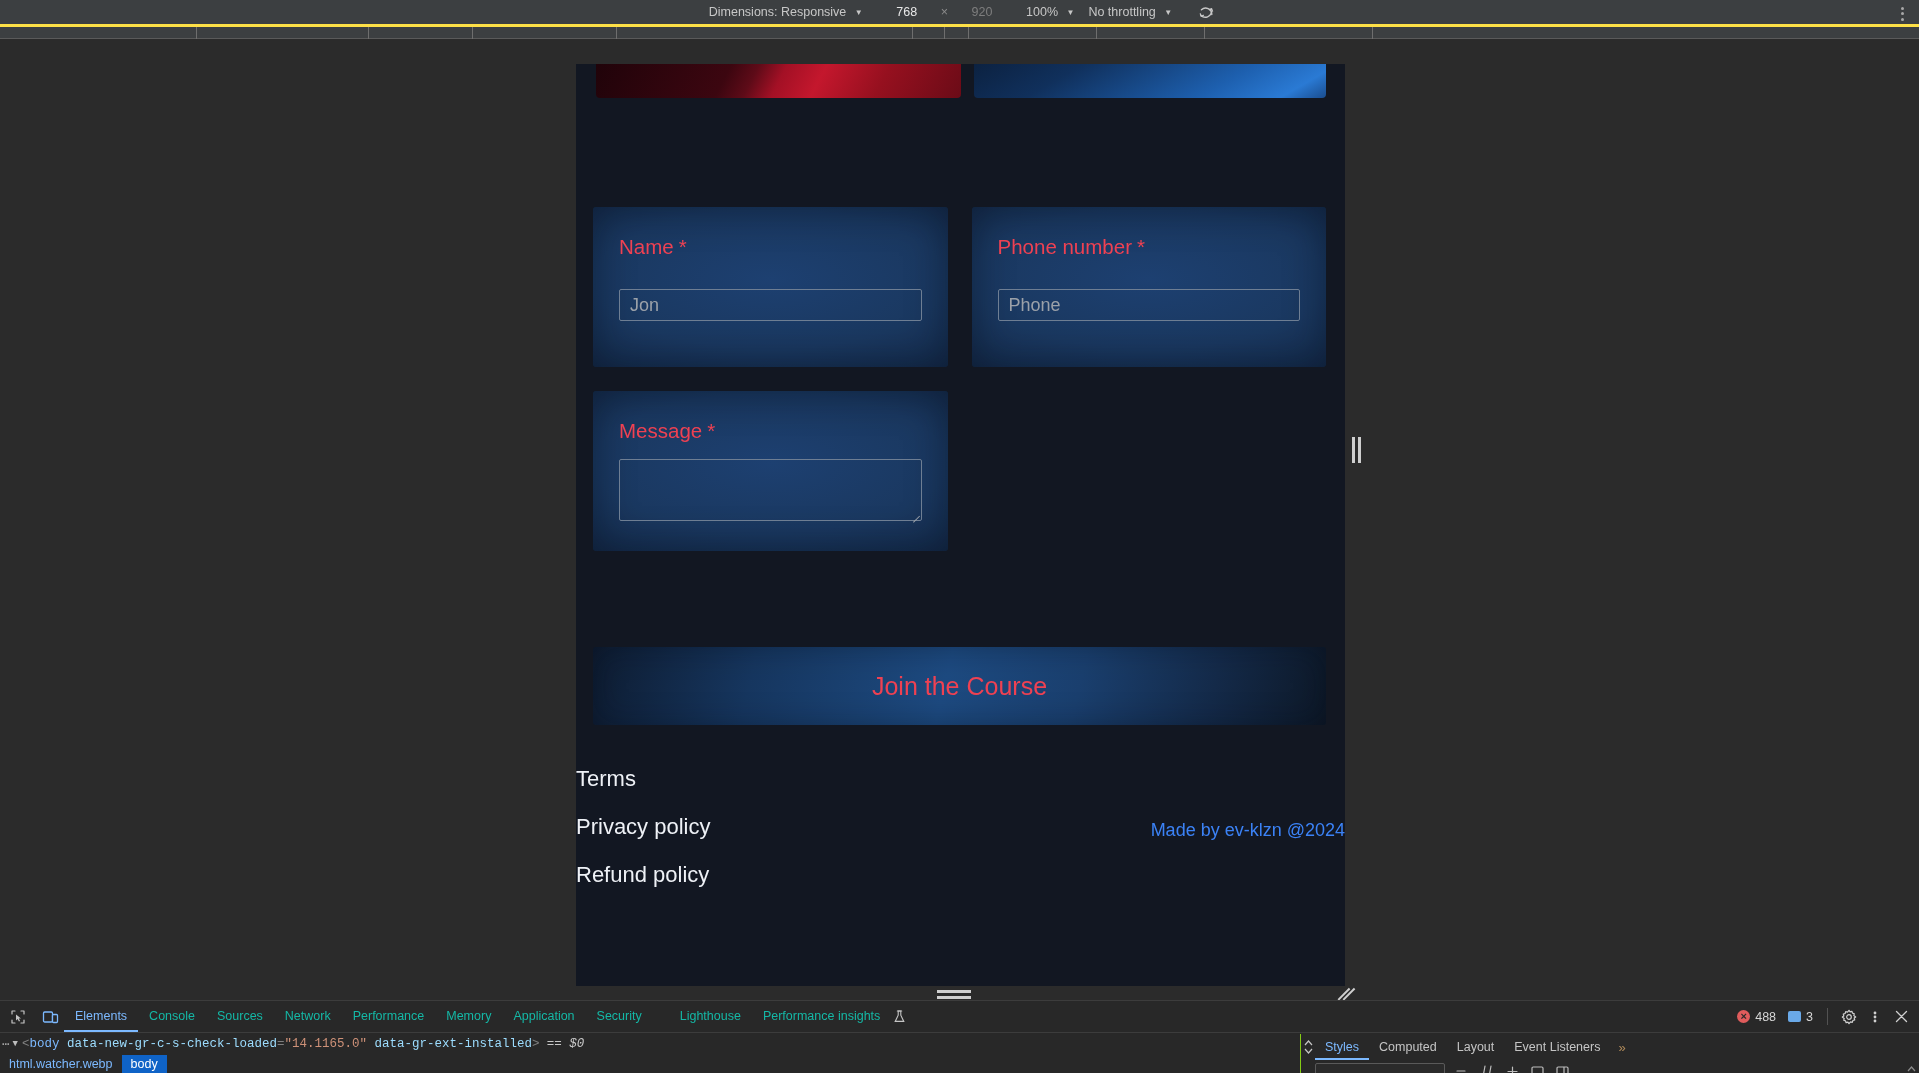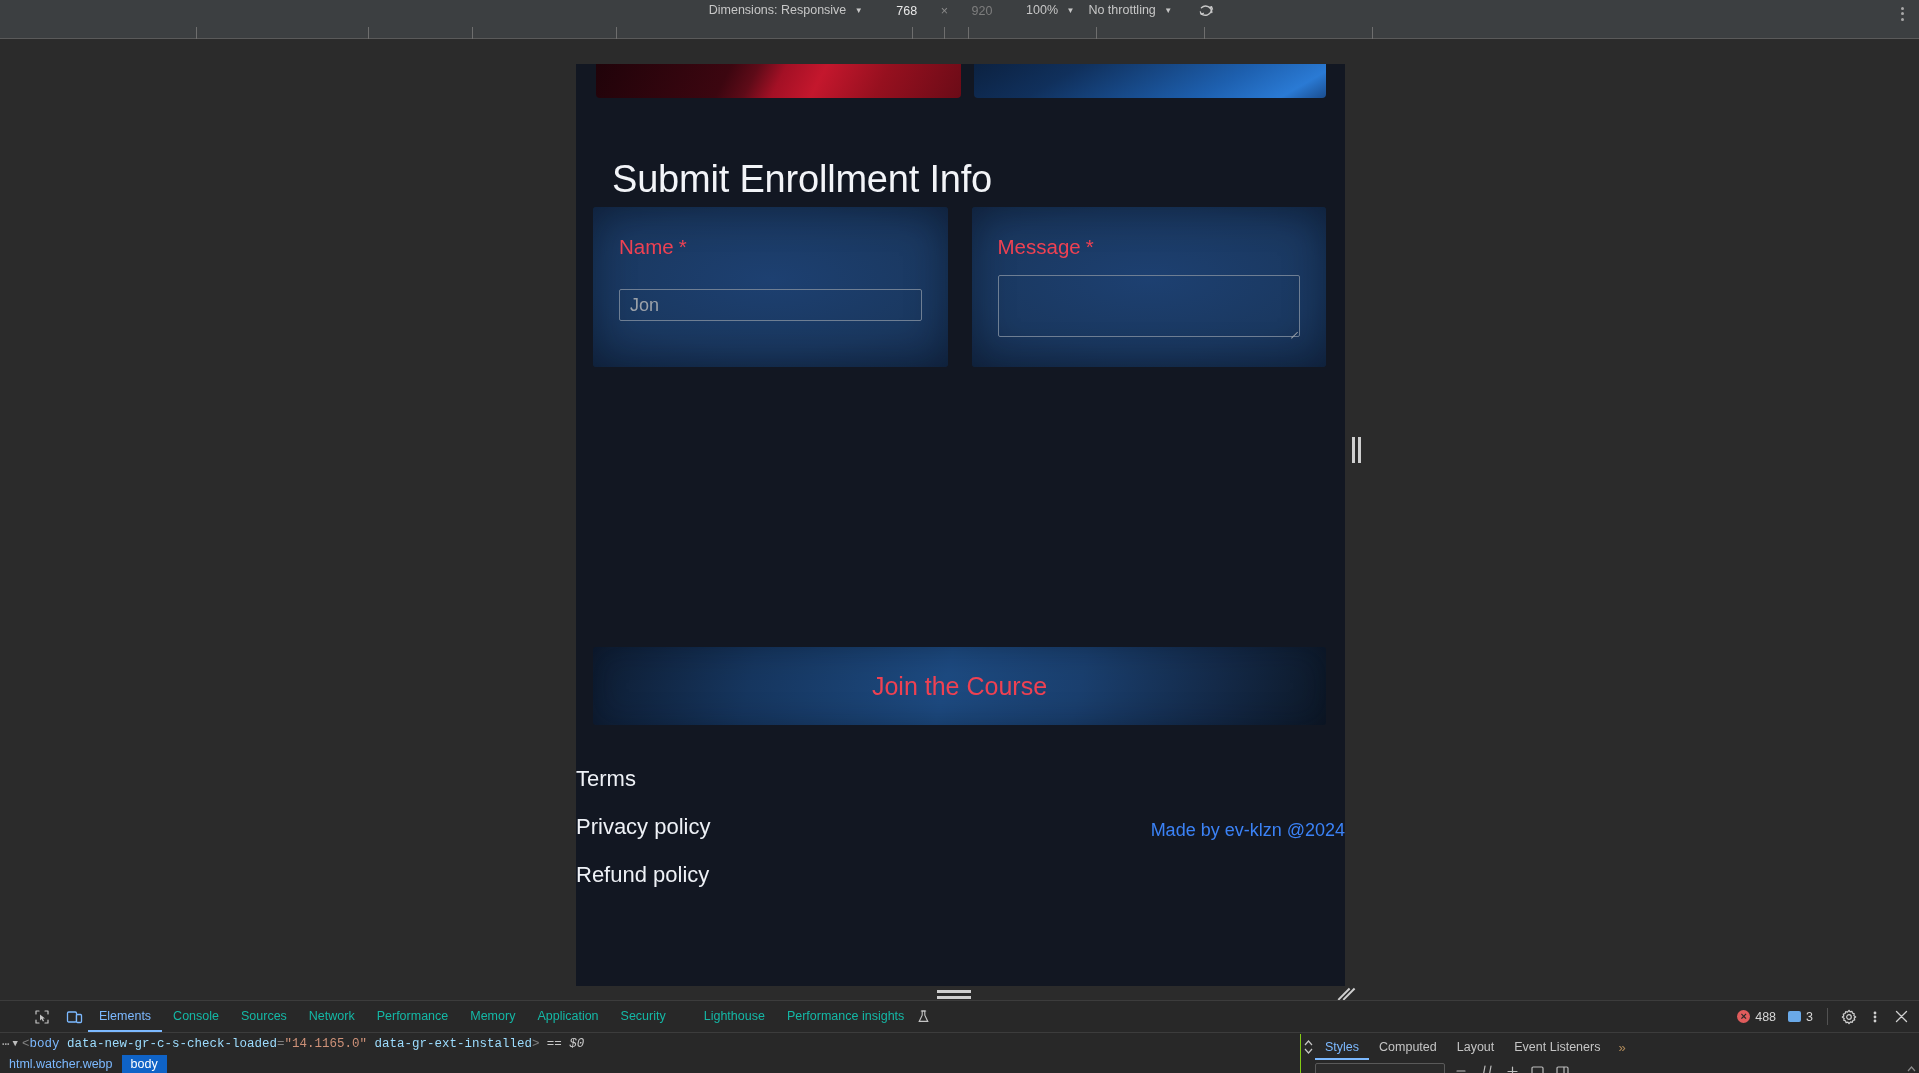--- a/index.html
+++ b/index.html
@@ -7,24 +7,24 @@
     width: 1919px; height: 1073px;
     overflow: hidden;
     background: #3c3c3c;
     font-family: "Liberation Sans", sans-serif;
     -webkit-font-smoothing: antialiased;
   }
 
   
   #device-toolbar {
     position: absolute; top: 0; left: 0;
-    width: 1919px; height: 38px;
+    width: 1919px; height: 27px;
     background: #3c3f41;
-    display: flex; align-items: flex-start; justify-content: center;
-    border-bottom: 6px solid #fde047;
+    display: flex; align-items: center; justify-content: center;
+    border-bottom: 3px solid #fde047;
   }
   .dt-group { display: flex; align-items: center; gap: 0; }
   .dt-item {
     color: #c7c7c7; font-size: 12.5px;
     padding: 0 7px; height: 21px; line-height: 21px;
     white-space: nowrap; cursor: default;
   }
   .dt-caret {
     display: inline-block; margin-left: 5px;
     font-size: 8px; color: #c7c7c7; vertical-align: middle;
@@ -209,21 +209,20 @@
     position: absolute; left: 0; top: 1000px;
     width: 1919px; height: 73px;
     background: #282828;
     border-top: 1px solid #3c3c3c;
   }
   #dt-tabbar {
     position: relative; height: 32px;
     display: flex; align-items: center;
     border-bottom: 1px solid #3c3c3c;
     background: #282828;
-    padding-left: 24px;
   }
   .dt-toolicon {
     width: 28px; height: 28px; margin-left: 4px;
     display: flex; align-items: center; justify-content: center;
   }
   .panel-tab {
     color: #14b8a6; font-size: 12.5px;
     padding: 0 11px; height: 31px; line-height: 31px;
     white-space: nowrap; cursor: pointer;
   }
@@ -360,32 +359,37 @@
 
 <div id="screencast-area">
 
   <div id="viewport">
 
     <div id="top-strip">
       <div class="strip-card" id="strip-card-red"></div>
       <div class="strip-card" id="strip-card-blue"></div>
     </div>
 
-    <h1 id="page-title">Submit Enrollment Info</h1>
 
     <div id="form-grid">
 
       <div class="field-card">
         <div class="field-label">
           <span>Name</span><span class="req">*</span>
         </div>
         <input class="field-input" type="text" placeholder="Jon" style="">
       </div>
 
 
+      <div class="field-card">
+        <div class="field-label">
+          <span>Phone number</span><span class="req">*</span>
+        </div>
+        <input class="field-input" type="text" placeholder="Phone" style="">
+      </div>
 
       <div class="field-card">
         <div class="field-label">
           <span>Message</span><span class="req">*</span>
         </div>
         <textarea class="field-input" placeholder="" style=""></textarea>
         <div class="resize-grip">
           <i style="width:9px; left:0; top:8px; transform:rotate(-45deg);"></i>
         </div>
       </div>

